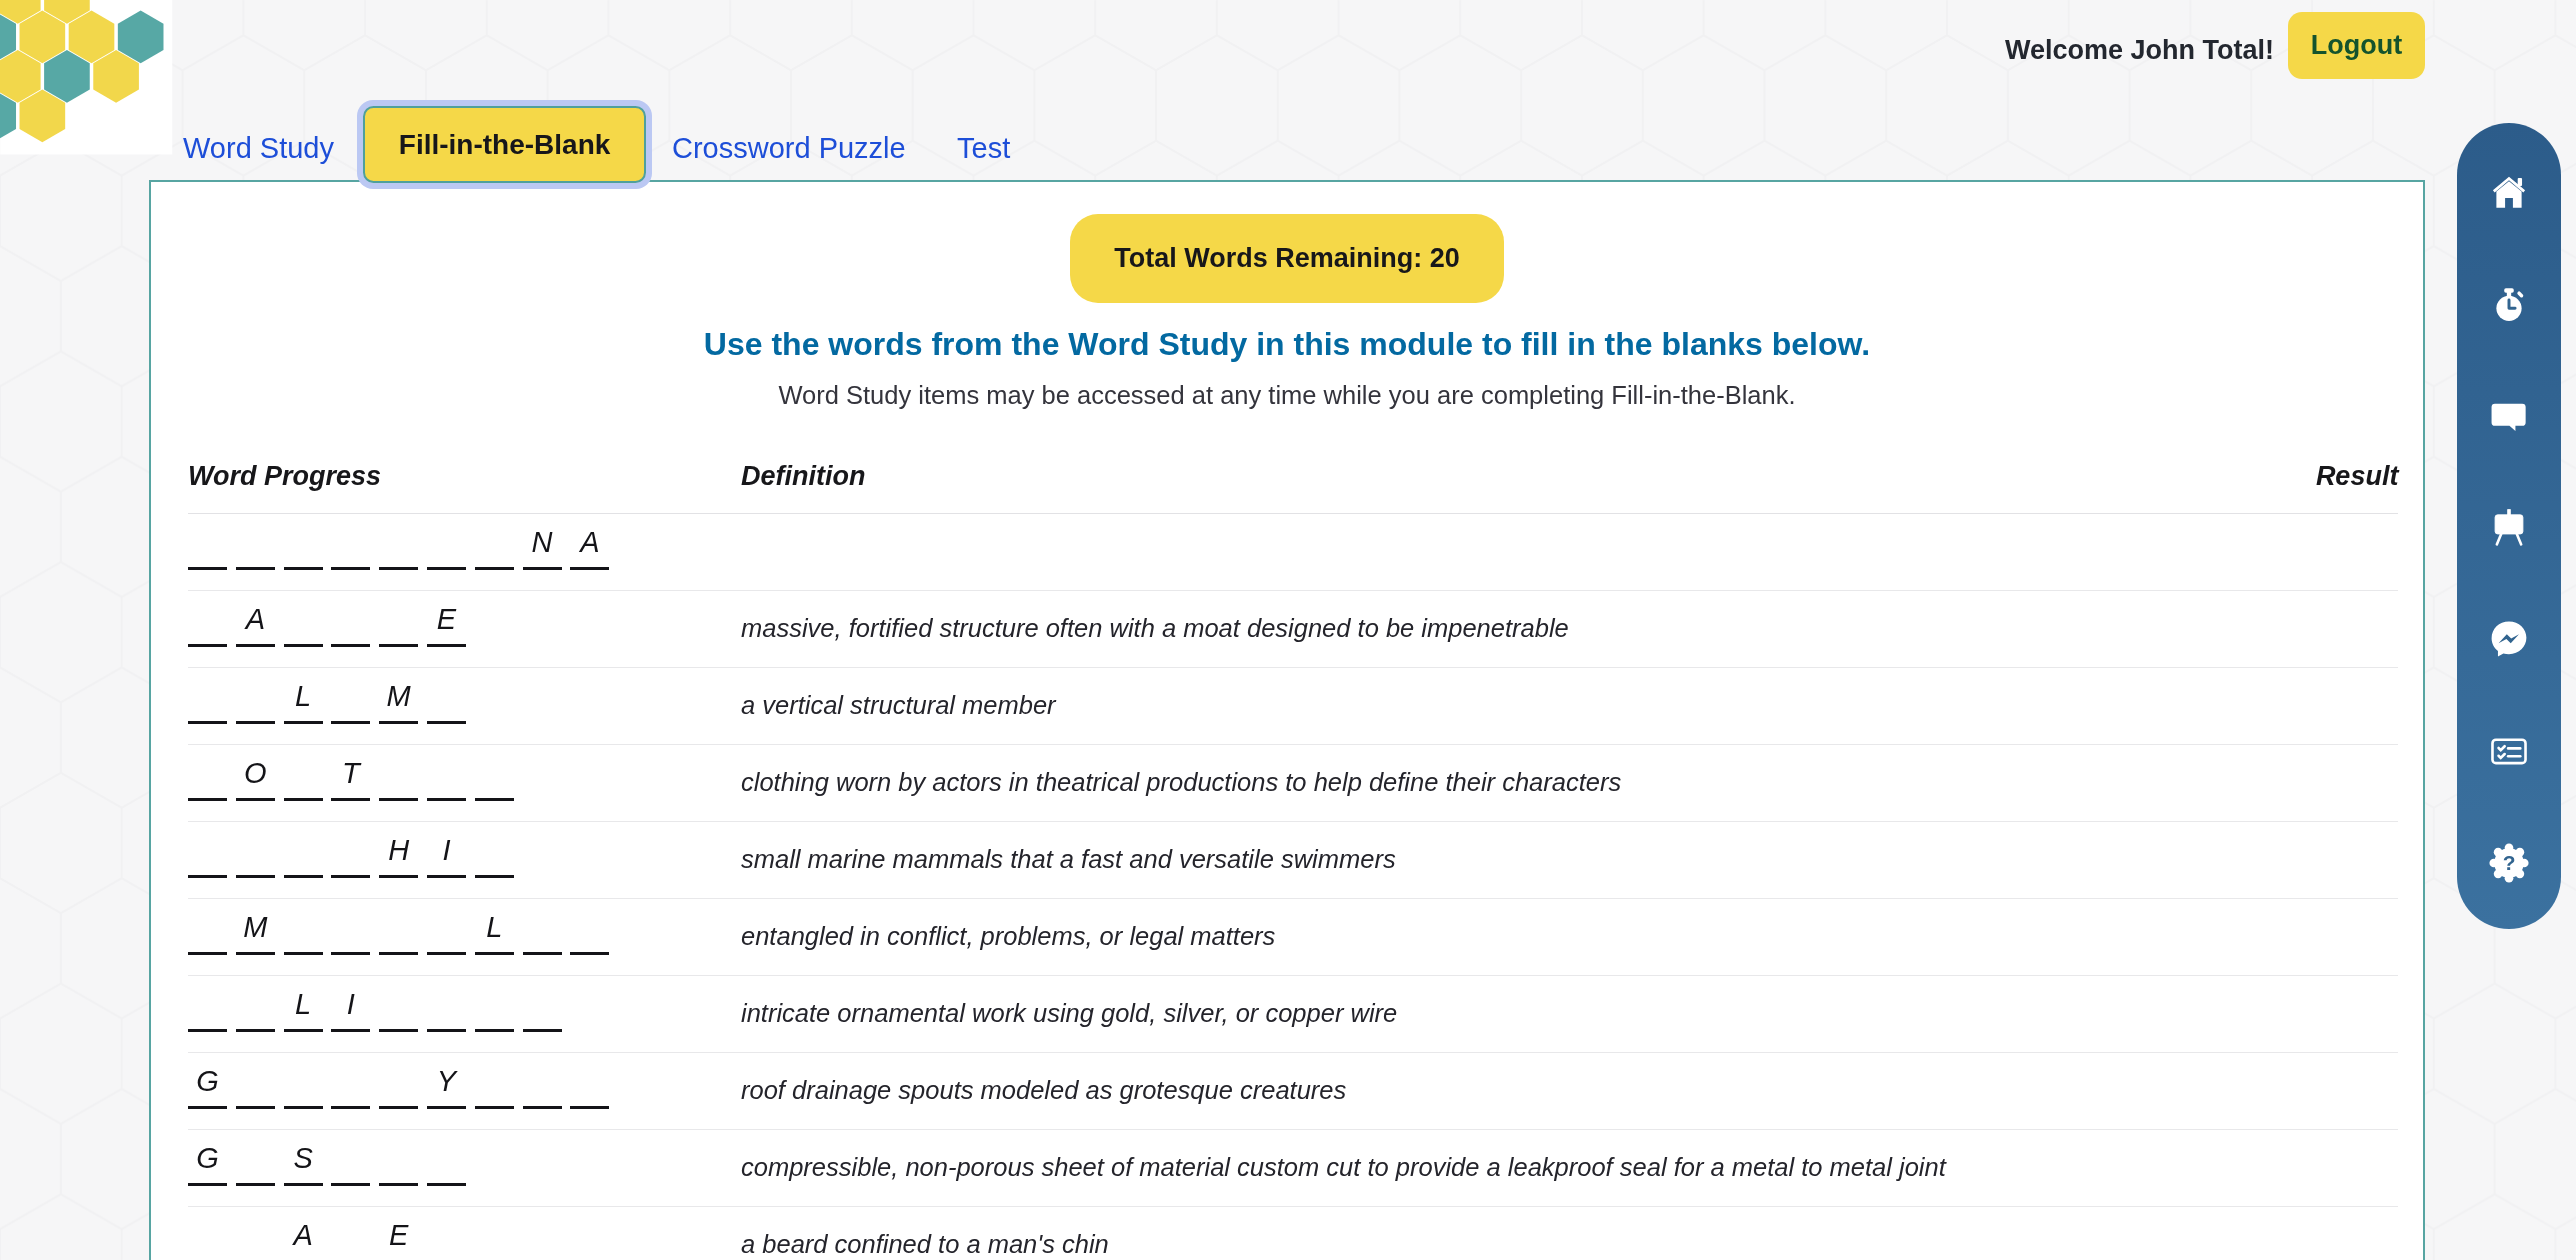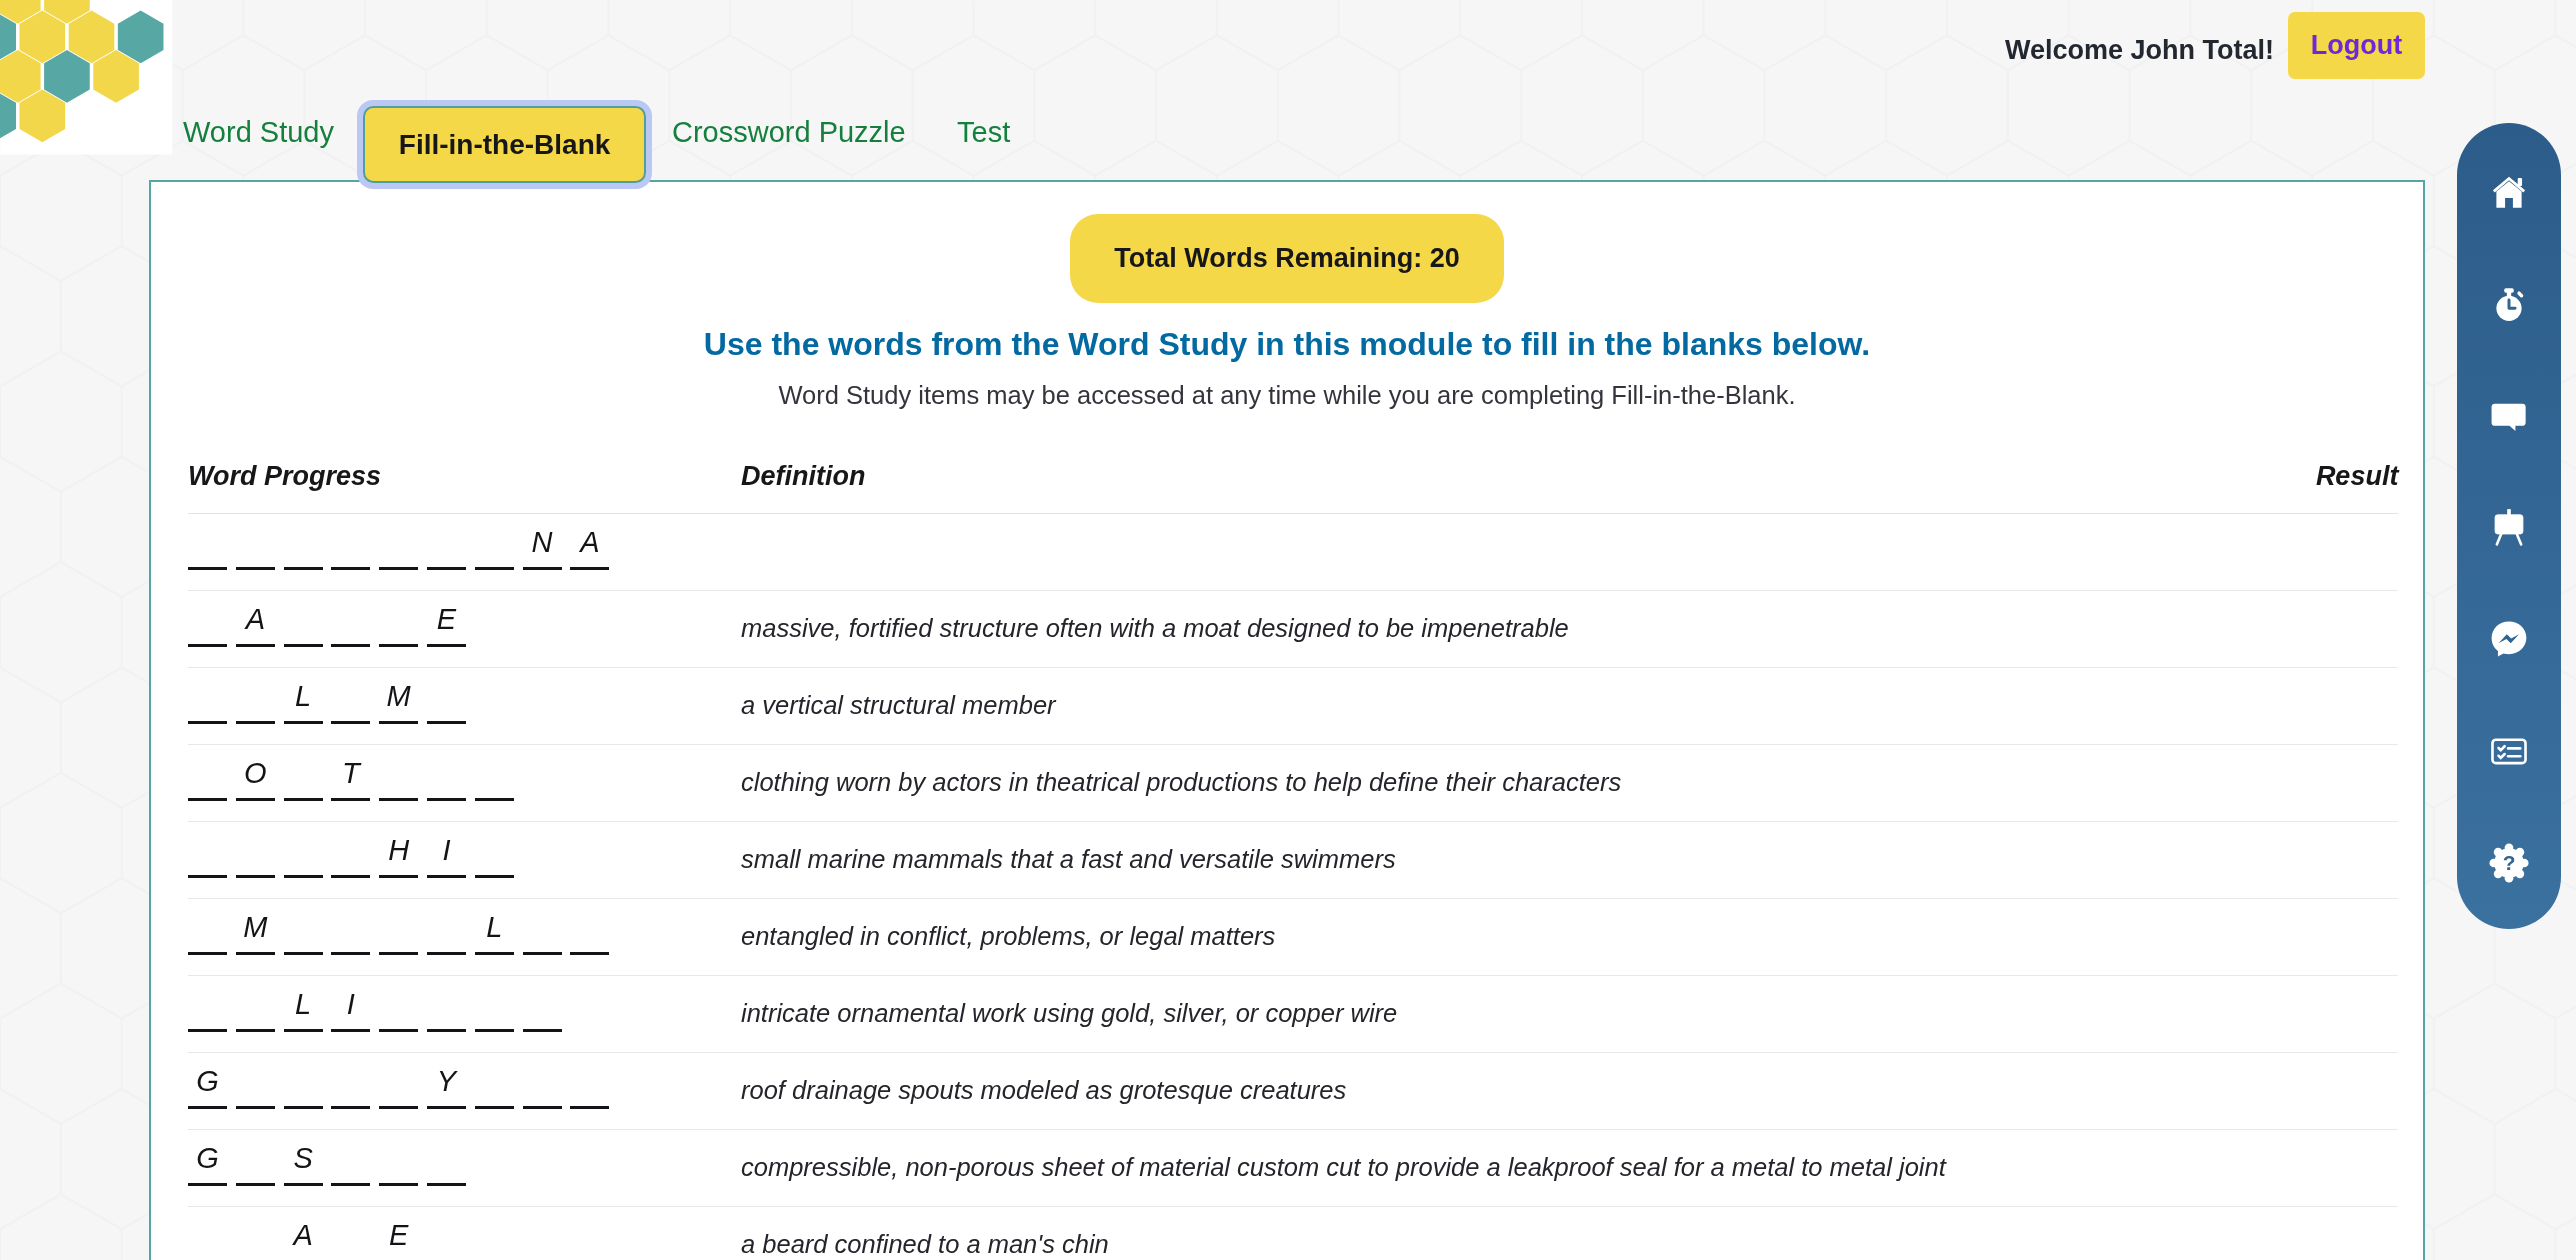--- a/index.html
+++ b/index.html
@@ -14,30 +14,30 @@
   .logo { position:absolute; left:0; top:0; z-index:2; }
 
   
   .welcome {
     position:absolute; top:35px; right:302px; z-index:3;
     font-size:27px; font-weight:700; color:#23272f;
   }
   .logout-btn {
     position:absolute; top:12.3px; right:151px; z-index:3;
     width:137px; height:67px; border:none; cursor:pointer;
-    background:#f5d848; border-radius:7px;
+    background:#f5d848; border-radius:14px;
     font-family:"Liberation Sans", sans-serif;
-    font-size:27px; font-weight:700; color:#6d28d9;
+    font-size:27px; font-weight:700; color:#14532d;
     display:flex; align-items:center; justify-content:center;
   }
 
   
   .tab-link {
-    position:absolute; z-index:3; top:116px;
-    font-size:29px; font-weight:500; color:#15803d; cursor:pointer;
+    position:absolute; z-index:3; top:132px;
+    font-size:29px; font-weight:500; color:#1d4ed8; cursor:pointer;
     white-space:nowrap;
   }
   .tab-word-study { left:183px; }
   .tab-crossword  { left:672px; }
   .tab-test       { left:957px;text-align:right; }
   .active-tab-ring {
     position:absolute; left:357px; top:100px; z-index:4;
     padding:6.1px; border-radius:16px;
     background:#bbc8f3;
   }

